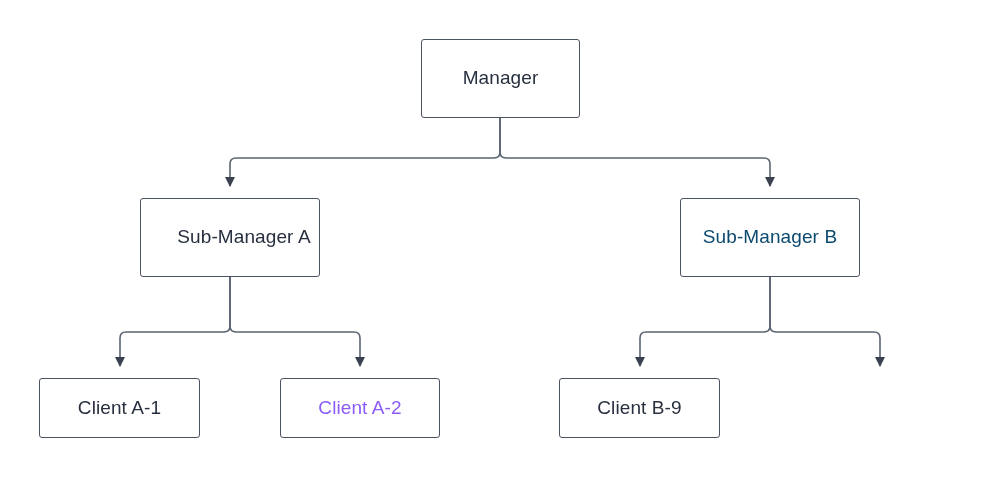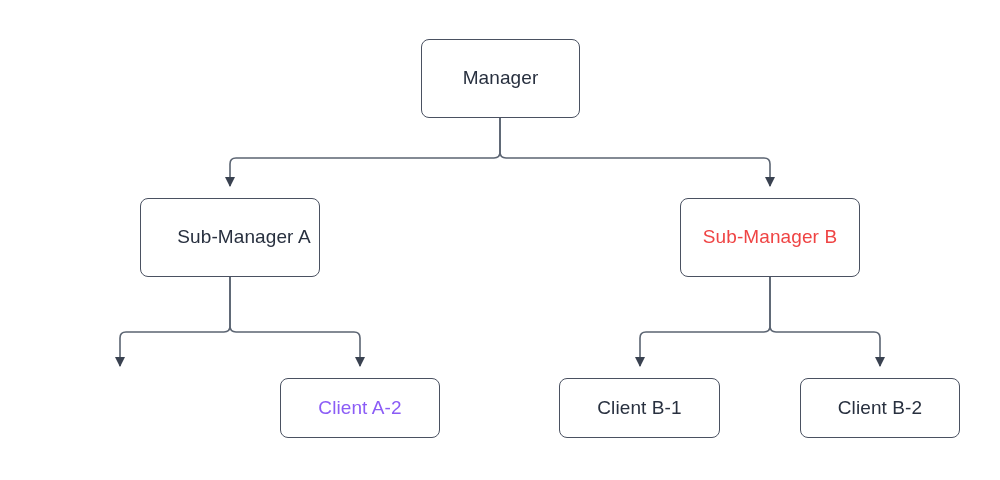--- a/index.html
+++ b/index.html
@@ -24,21 +24,21 @@
     left: 0;
     top: 0;
     width: 1000px;
     height: 480px;
   }
   .node {
     position: absolute;
     box-sizing: border-box;
     background: #ffffff;
     border: 1px solid #4a5161;
-    border-radius: 8px;
+    border-radius: 3px;
     display: flex;
     align-items: center;
     justify-content: center;
     color: #28303f;
     font-size: 19px;
     line-height: 1.2;
     letter-spacing: 0.1px;
     white-space: nowrap;
     z-index: 2;
   }
@@ -72,30 +72,30 @@
   </svg>
 
   <div class="node" id="node-manager" style="left: 421px; top: 39px; width: 159px; height: 79px; background: rgb(255, 255, 255); border-color: rgb(74, 81, 97); color: rgb(40, 48, 63);">
     <span class="node-label">Manager</span>
   </div>
 
   <div class="node" id="node-sub-manager-a" style="left: 140px; top: 198px; width: 180px; height: 79px; background: rgb(255, 255, 255); border-color: rgb(74, 81, 97); color: rgb(40, 48, 63); padding-left: 28px;">
     <span class="node-label">Sub-Manager A</span>
   </div>
 
-  <div class="node" id="node-sub-manager-b" style="left: 680px; top: 198px; width: 180px; height: 79px; background: rgb(255, 255, 255); border-color: rgb(74, 81, 97); color: #ef4444;">
+  <div class="node" id="node-sub-manager-b" style="left: 680px; top: 198px; width: 180px; height: 79px; background: rgb(255, 255, 255); border-color: rgb(74, 81, 97); color: #0c4a6e;">
     <span class="node-label">Sub-Manager B</span>
   </div>
 
+  <div class="node" id="node-client-a-1" style="left: 39px; top: 378px; width: 161px; height: 60px; background: rgb(255, 255, 255); border-color: rgb(74, 81, 97); color: rgb(40, 48, 63);">
+    <span class="node-label">Client A-1</span>
+  </div>
 
   <div class="node" id="node-client-a-2" style="left: 280px; top: 378px; width: 160px; height: 60px; background: rgb(255, 255, 255); border-color: rgb(74, 81, 97); color: #8b5cf6;">
     <span class="node-label">Client A-2</span>
   </div>
 
   <div class="node" id="node-client-b-1" style="left: 559px; top: 378px; width: 161px; height: 60px; background: rgb(255, 255, 255); border-color: rgb(74, 81, 97); color: rgb(40, 48, 63);">
-    <span class="node-label">Client B-1</span>
+    <span class="node-label">Client B-9</span>
   </div>
 
-  <div class="node" id="node-client-b-2" style="left: 800px; top: 378px; width: 160px; height: 60px; background: rgb(255, 255, 255); border-color: rgb(74, 81, 97); color: rgb(40, 48, 63);">
-    <span class="node-label">Client B-2</span>
-  </div>
 
 </div>
 
 </body></html>

